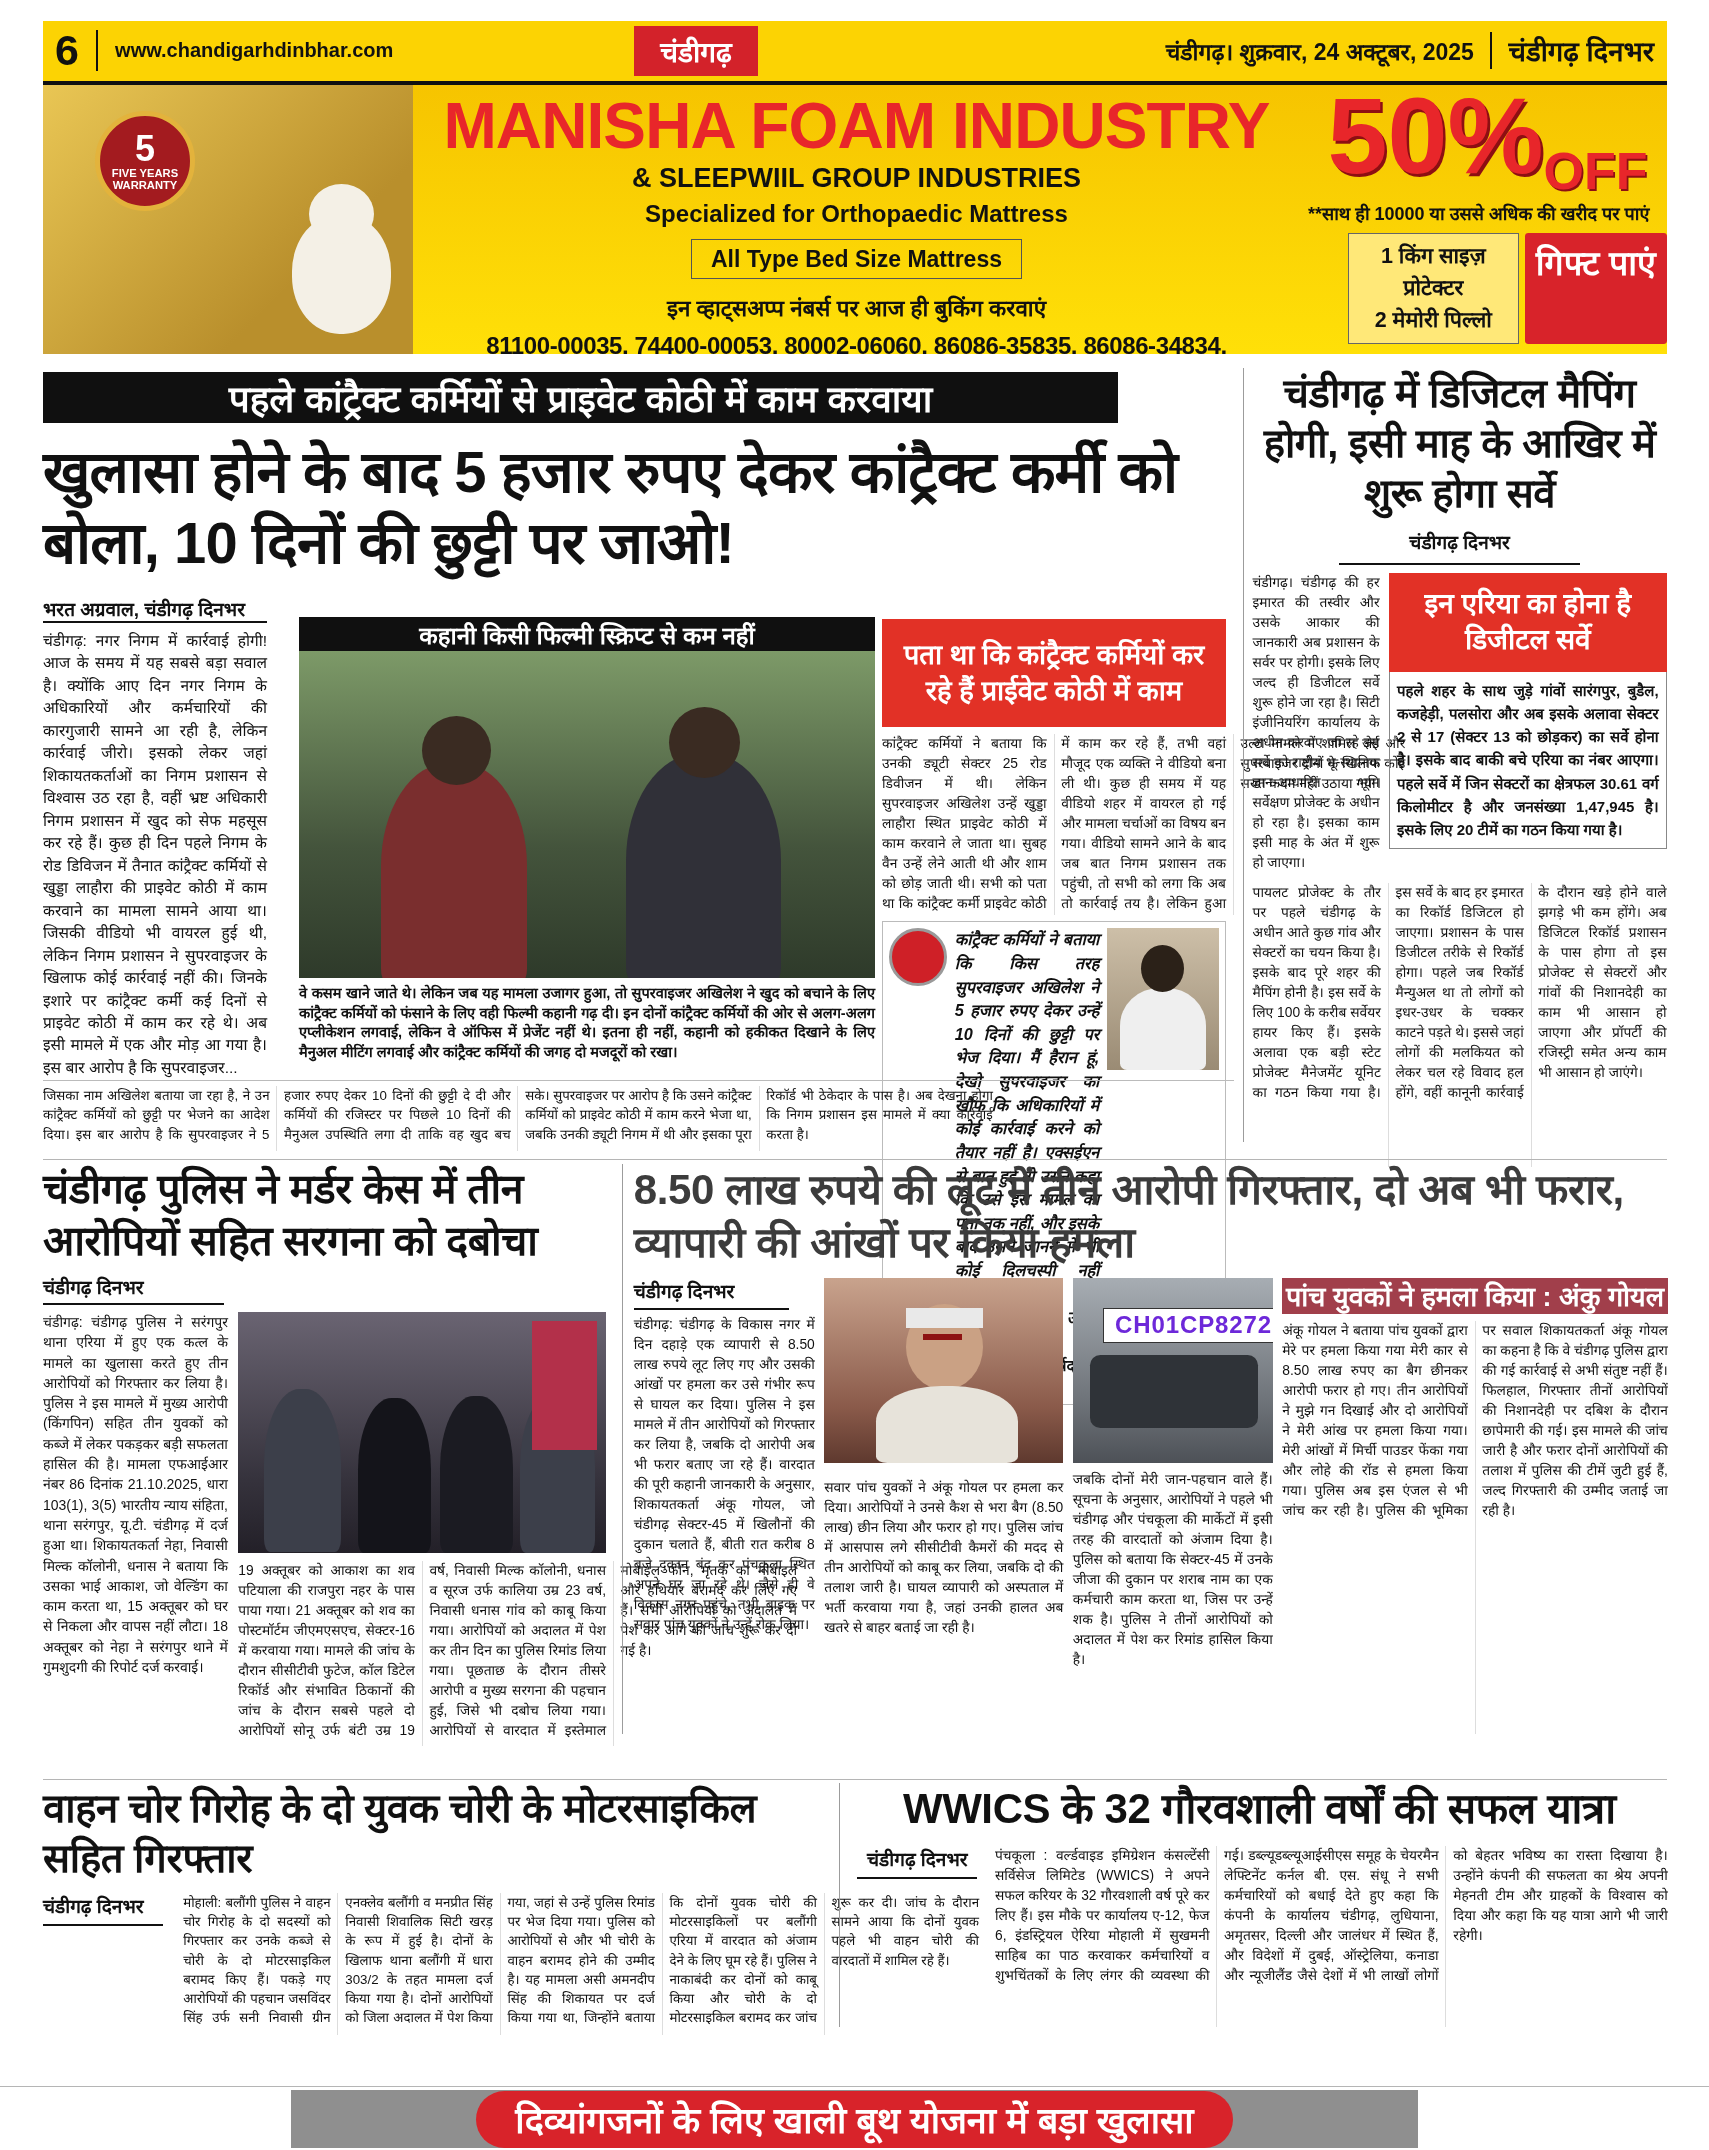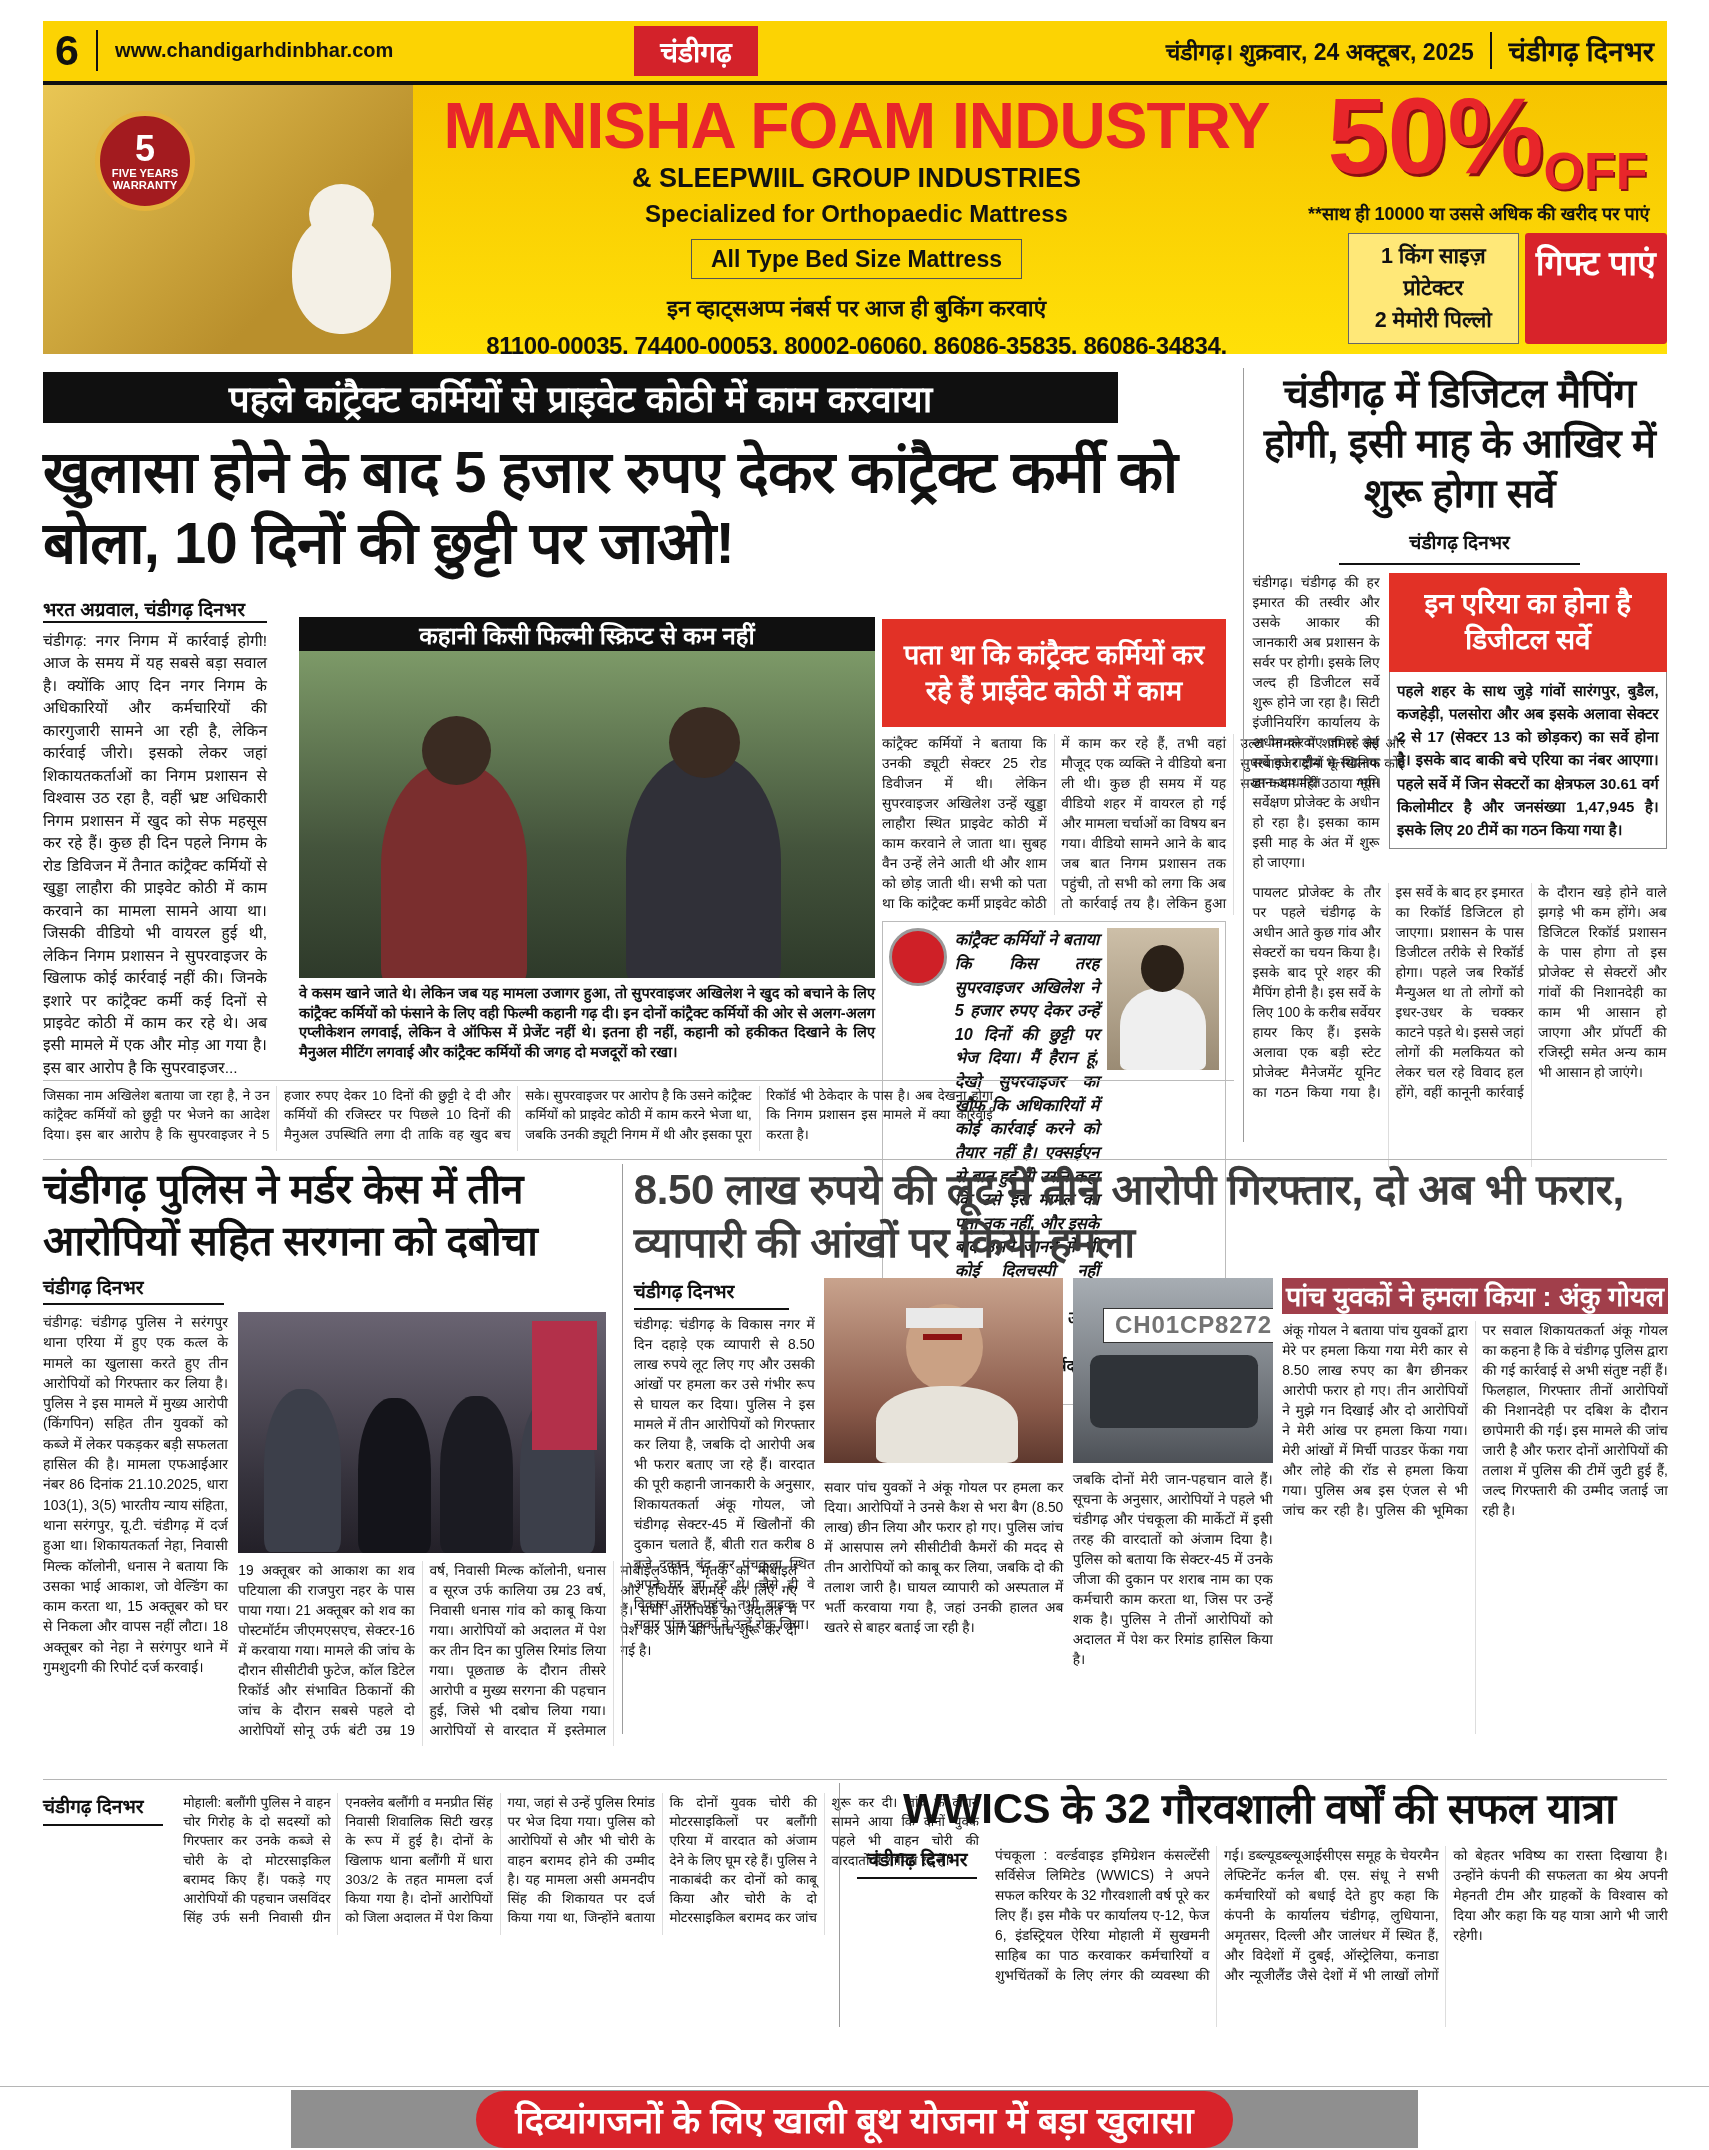--- a/index.html
+++ b/index.html
@@ -66,21 +66,21 @@
   .photobar{background:#101010;color:#fff;font-size:24px;font-weight:700;display:flex;
             align-items:center;justify-content:center;}
   .photo{position:relative;overflow:hidden;}
   .caption{font-size:14.6px;font-weight:700;line-height:1.35;text-align:justify;}
   .redhead{background:#e23126;color:#fff;font-size:27.5px;font-weight:800;line-height:1.3;
            display:flex;align-items:center;justify-content:center;text-align:center;padding:4.3px 10.3px;}
   .maroonbar{background:#a13f4b;color:#fff;font-size:27px;font-weight:800;display:flex;
              align-items:center;justify-content:center;}
   .person{position:absolute;background:#2c2c34;border-radius:46% 46% 8% 8%;}
   .head{position:absolute;background:#3a2b22;border-radius:50%;}
-  .plate{position:absolute;background:#fff;color:#737373;font-size:24px;font-weight:900;
+  .plate{position:absolute;background:#fff;color:#6d28d9;font-size:24px;font-weight:900;
          padding:2.6px 11.2px;border:1.3px solid #333;letter-spacing:0.9px;}
   .qcircle{width:52px;height:52px;border-radius:50%;background:#cf2027;border:3.4px solid #9a9a9a;flex:none;}
   .quote{font-size:16.3px;font-weight:700;font-style:italic;line-height:1.45;text-align:justify;}
   .attr{font-size:15.5px;font-weight:800;}
 
   
   .sec{border-top:1.7px solid #b5b5b5;}
   .vline{border-left:1.3px solid #9c9c9c;}
 
   
@@ -234,20 +234,21 @@
         <div style="flex:1;">
           <div class="maroonbar" style="height:36px;">पांच युवकों ने हमला किया : अंकु गोयल</div>
           <div class="bodytx cols2" style="margin-top:6.9px;height:413px;font-size:13.8px;">अंकू गोयल ने बताया पांच युवकों द्वारा मेरे पर हमला किया गया मेरी कार से 8.50 लाख रुपए का बैग छीनकर आरोपी फरार हो गए। तीन आरोपियों ने मुझे गन दिखाई और दो आरोपियों ने मेरी आंख पर हमला किया गया। मेरी आंखों में मिर्ची पाउडर फेंका गया और लोहे की रॉड से हमला किया गया। पुलिस अब इस एंजल से भी जांच कर रही है। पुलिस की भूमिका पर सवाल शिकायतकर्ता अंकू गोयल का कहना है कि वे चंडीगढ़ पुलिस द्वारा की गई कार्रवाई से अभी संतुष्ट नहीं हैं। फिलहाल, गिरफ्तार तीनों आरोपियों की निशानदेही पर दबिश के दौरान छापेमारी की गई। इस मामले की जांच जारी है और फरार दोनों आरोपियों की तलाश में पुलिस की टीमें जुटी हुई हैं, जल्द गिरफ्तारी की उम्मीद जताई जा रही है।</div>
         </div>
       </div>
     </div>
   </div>
 
   <div class="abs sec" style="left:43px;top:1779px;width:1624px;height:301px;padding-top:2.6px;">
     <div class="abs" style="left:0;top:2.6px;width:774px;">
+      <div class="h-sec" style="font-size:40px;">वाहन चोर गिरोह के दो युवक चोरी के मोटरसाइकिल सहित गिरफ्तार</div>
       <div style="display:flex;gap:11.2px;margin-top:10.3px;">
         <div style="width:129px;">
           <div class="byline">चंडीगढ़ दिनभर</div>
           <div class="rule" style="width:120px;margin-top:5.2px;"></div>
         </div>
         <div class="bodytx cols4" style="flex:1;height:142px;font-size:13.3px;">मोहाली: बलौंगी पुलिस ने वाहन चोर गिरोह के दो सदस्यों को गिरफ्तार कर उनके कब्जे से चोरी के दो मोटरसाइकिल बरामद किए हैं। पकड़े गए आरोपियों की पहचान जसविंदर सिंह उर्फ सनी निवासी ग्रीन एनक्लेव बलौंगी व मनप्रीत सिंह निवासी शिवालिक सिटी खरड़ के रूप में हुई है। दोनों के खिलाफ थाना बलौंगी में धारा 303/2 के तहत मामला दर्ज किया गया है। दोनों आरोपियों को जिला अदालत में पेश किया गया, जहां से उन्हें पुलिस रिमांड पर भेज दिया गया। पुलिस को आरोपियों से और भी चोरी के वाहन बरामद होने की उम्मीद है। यह मामला असी अमनदीप सिंह की शिकायत पर दर्ज किया गया था, जिन्होंने बताया कि दोनों युवक चोरी की मोटरसाइकिलों पर बलौंगी एरिया में वारदात को अंजाम देने के लिए घूम रहे हैं। पुलिस ने नाकाबंदी कर दोनों को काबू किया और चोरी के दो मोटरसाइकिल बरामद कर जांच शुरू कर दी। जांच के दौरान सामने आया कि दोनों युवक पहले भी वाहन चोरी की वारदातों में शामिल रहे हैं।</div>
       </div>
     </div>
     <div class="abs vline" style="left:796px;top:2.6px;width:817px;padding-left:10.8px;">
       <div class="h-sec ctr" style="font-size:42px;">WWICS के 32 गौरवशाली वर्षों की सफल यात्रा</div>

